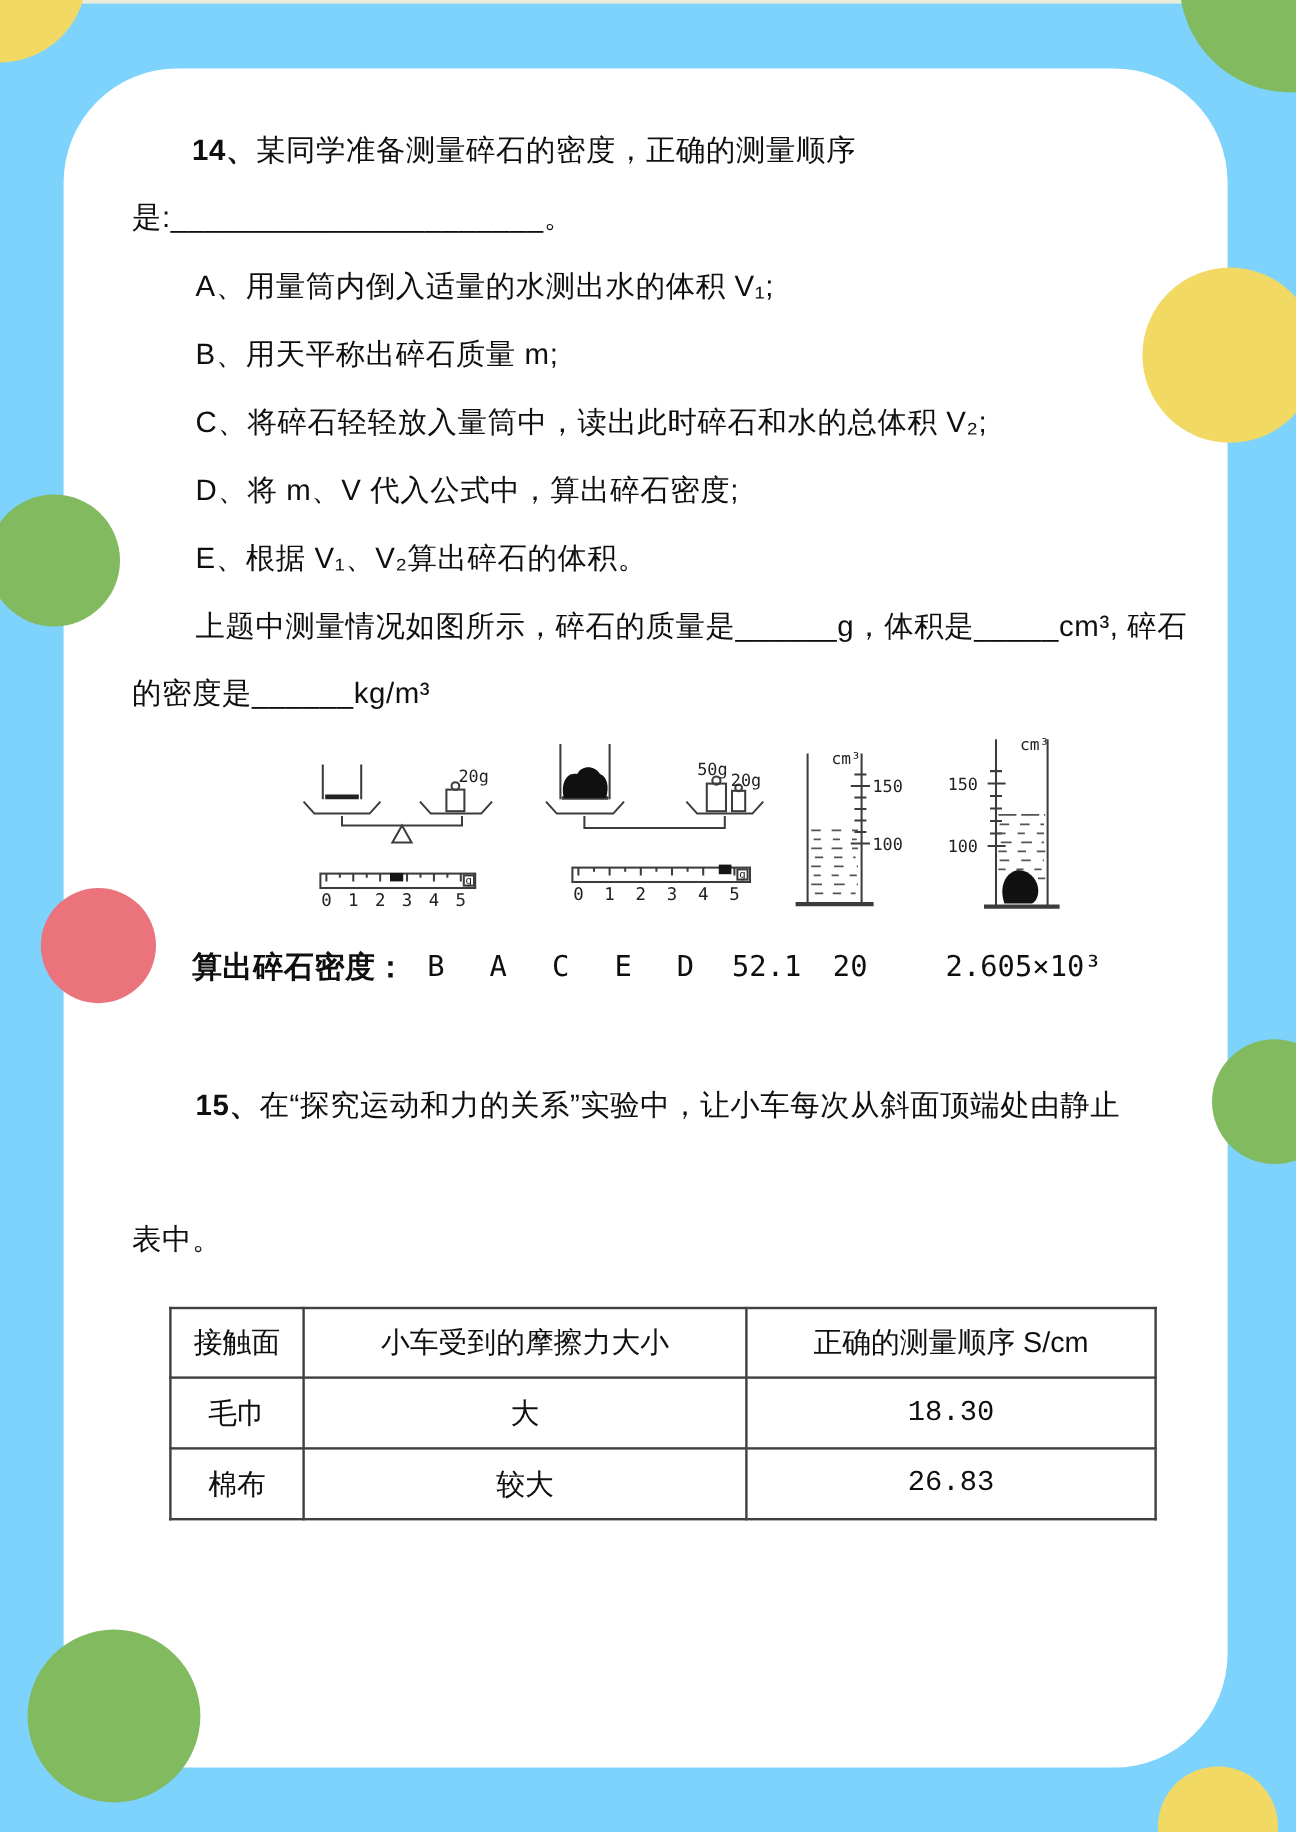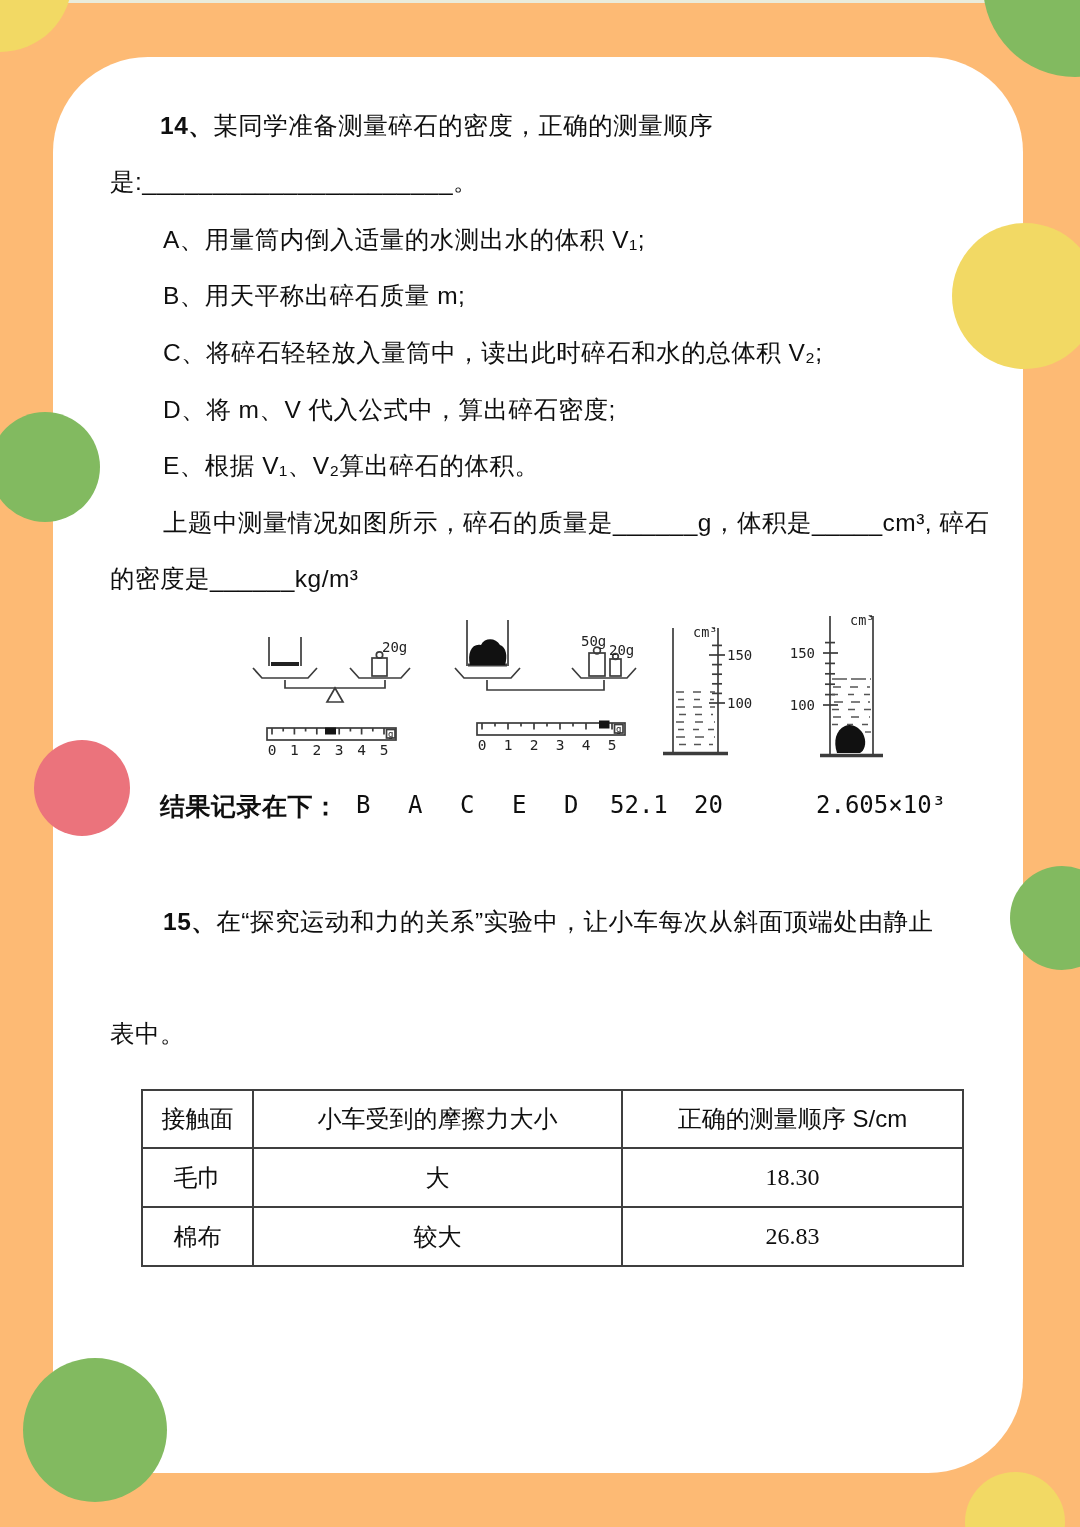--- a/index.html
+++ b/index.html
@@ -1,26 +1,26 @@
 <!DOCTYPE html>
 <html><head>
 <meta charset="utf-8">
 <style>
   html,body{margin:0;padding:0;background:#9ed287;}
-  .page{position:relative;width:1080px;height:1527px;background:#fdba74;overflow:hidden;
+  .page{position:relative;width:1080px;height:1527px;background:#7dd3fc;overflow:hidden;
         font-family:"Liberation Sans",sans-serif;color:#111;}
   .topstrip{position:absolute;left:0;top:0;width:100%;height:3px;background:#eaecdb;}
   .card{position:absolute;left:53px;top:57px;width:970px;height:1416px;background:#ffffff;border-radius:95px;}
   .circle{position:absolute;border-radius:50%;}
   .c-yellow{background:#f2d964;}
   .c-green{background:#82ba60;}
   .c-red{background:#eb737c;}
   .line{position:absolute;font-size:24.5px;line-height:32px;white-space:pre;color:#0f0f0f;letter-spacing:.5px;}
   .b{font-weight:bold;}
-  .mono{font-family:Liberation Serif, serif;}
+  .mono{font-family:Liberation Mono, monospace;}
   .ans{position:absolute;top:791px;font-size:24px;font-family:"DejaVu Sans Mono",monospace;color:#0f0f0f;}
   .figure{position:absolute;left:110px;top:606px;width:860px;height:172px;}
   .figure text{font-family:"DejaVu Sans Mono",monospace;fill:#222;}
   table.rtable{position:absolute;left:141px;top:1089px;width:821px;border-collapse:collapse;table-layout:fixed;}
   table.rtable th,table.rtable td{border:2px solid #3f3f3f;font-size:24px;font-weight:normal;
         text-align:center;vertical-align:middle;color:#0f0f0f;padding:0;margin-top:48px;}
   tr.hrow{height:58px;} tr.drow{height:59px;padding-left:48px;}
 </style>
 </head>
 <body>
@@ -179,29 +179,29 @@
     <text x="502" y="144" font-size="14.5" text-anchor="middle">5</text>
     <text x="508.7" y="126" font-size="9" text-anchor="middle">g</text>
     <text x="583" y="31" font-size="13.5">cm³</text>
     <text x="617" y="54" font-size="14">150</text>
     <text x="617" y="102" font-size="14">100</text>
     <text x="740" y="19" font-size="13.5">cm³</text>
     <text x="705" y="52" font-size="14" text-anchor="end">150</text>
     <text x="705" y="104" font-size="14" text-anchor="end">100</text>
   </svg>
 
-  <div class="line b" style="left:160px;top:790px;font-size:25px">结果记录在下：</div>
+  <div class="line b" style="left:160px;top:790px;font-size:25px">算出碎石密度：</div>
   <span class="ans" style="left:356px">B</span>
   <span class="ans" style="left:408px">A</span>
   <span class="ans" style="left:460px">C</span>
   <span class="ans" style="left:512px">E</span>
   <span class="ans" style="left:564px">D</span>
   <span class="ans" style="left:610px">52.1</span>
   <span class="ans" style="left:694px">20</span>
-  <span class="ans" style="left:816px">2.605×10³</span>
+  <span class="ans" style="left:788px">2.605×10³</span>
 
   <div class="line" style="left:163px;top:906px"><span class="b">15、</span><span>在“探究运动和力的关系”实验中，让小车每次从斜面顶端处由静止</span></div>
   <div class="line" style="left:110px;top:1018px">表中。</div>
 
   <table class="rtable">
     <colgroup>
         <col style="width:111px">
         <col style="width:369px">
         <col style="width:341px">
       </colgroup>

